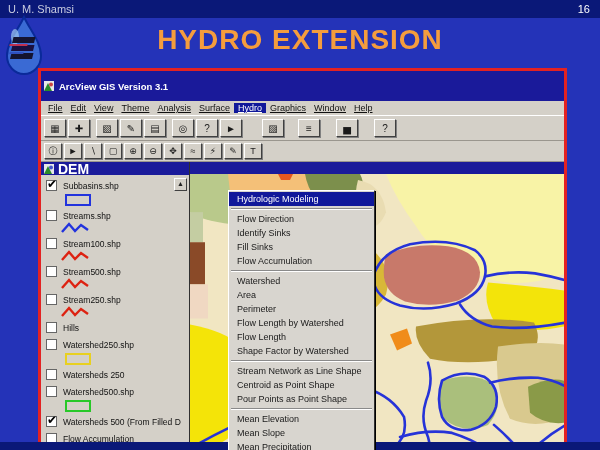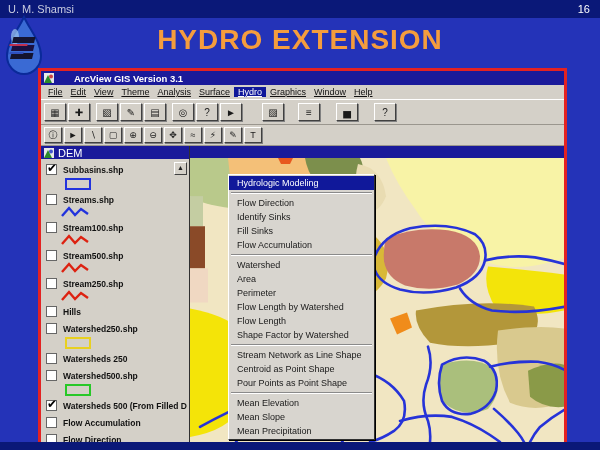--- a/index.html
+++ b/index.html
@@ -9,21 +9,21 @@
   .band-top{position:absolute;left:0;top:0;width:600px;height:18px;background:#0a1878;}
   .band-bottom{position:absolute;left:0;bottom:0;width:600px;height:8px;background:#0a1878;}
   .author{position:absolute;left:8px;top:3px;font-size:11px;color:#c9cce0;}
   .pagenum{position:absolute;right:10px;top:3px;font-size:11px;color:#ffffff;}
   .slide-title{position:absolute;left:0;top:24px;width:600px;text-align:center;
        font-size:28px;font-weight:bold;color:#f59d3d;letter-spacing:1px;}
   .droplogo{position:absolute;left:3px;top:15px;width:42px;height:62px;}
   
   .window{position:absolute;left:38px;top:68px;width:529px;height:375px;
        border:3px solid #e32222;background:#d4d0c8;box-sizing:border-box;font-size:9px;color:#111;}
-  .titlebar{height:14px;background:#1a1a9a;display:flex;align-items:center;gap:20px;padding:0 3px;}
+  .titlebar{height:14px;background:#1a1a9a;display:flex;align-items:center;gap:5px;padding:8px 3px;}
   .titlebar .ttxt{color:#fff;font-weight:bold;font-size:9.5px;white-space:nowrap;}
   .appicon,.demicon{width:10px;height:10px;flex:0 0 auto;}
   .menubar{height:14px;display:flex;align-items:center;padding:0 3px;background:#d4d0c8;
        border-bottom:1px solid #ffffff;font-size:9px;}
   .mi{padding:0 4px;white-space:nowrap;text-decoration:underline;}
   .mi.active{background:#10189a;color:#fff;}
   .tbrow1{height:24px;display:flex;align-items:center;gap:6px;padding:0 3px;border-bottom:1px solid #9a968e;}
   .tbrow2{height:20px;display:flex;align-items:center;gap:4px;padding:0 3px;border-bottom:1px solid #9a968e;}
   .tbg{display:flex;gap:2px;}
   .tbtn{background:#d4d0c8;border:1px solid;border-color:#ffffff #404040 #404040 #ffffff;
@@ -33,29 +33,29 @@
   .g-right1{margin-left:14px;} .g-right2{margin-left:8px;} .g-right3{margin-left:10px;}
   .client{position:relative;height:297px;background:#bdb9b1;overflow:hidden;}
   
   .viewstrip{position:absolute;left:148px;top:0;right:0;height:12px;background:#1a1a9a;border-bottom:1px solid #000;}
   .map{position:absolute;left:148px;top:12px;right:0;bottom:0;border-left:1px solid #706c64;}
   .map svg{display:block;width:100%;height:100%;}
   
   .legend{position:absolute;left:0;top:0;width:148px;bottom:0;background:#d4d0c8;
        border-right:1px solid #303030;display:flex;flex-direction:column;}
   .legtitle{height:13px;background:#1a1a9a;display:flex;align-items:center;gap:4px;padding:0 3px;}
-  .legtitle .ttxt{color:#fff;font-weight:normal;font-size:11px;}
+  .legtitle .ttxt{color:#fff;font-weight:bold;font-size:14px;}
   .legbody{position:relative;flex:1;padding:3px 2px 0 5px;overflow:hidden;}
   .scrollup{position:absolute;right:2px;top:3px;width:11px;height:11px;background:#d4d0c8;
        border:1px solid;border-color:#fff #404040 #404040 #fff;font-size:7px;line-height:9px;
        text-align:center;color:#222;}
   .lrow-top{display:flex;align-items:center;gap:6px;height:15px;}
   .cb{width:9px;height:9px;flex:0 0 auto;background:#fff;border:1px solid #666;
        font-size:12px;line-height:6px;color:#000;font-weight:bold;}
-  .llab{font-size:8.5px;color:#111;white-space:nowrap;font-weight:bold;}
+  .llab{font-size:8.5px;color:#111;white-space:nowrap;}
   .lrow{margin-bottom:2px;}
   .lsym-rect{display:block;width:22px;height:8px;border:2px solid #2233dd;margin:1px 0 2px 19px;}
   .lsym-line{display:block;margin:-1px 0 0 15px;height:12px;}
   
   .dropdown{position:absolute;left:187px;top:28px;width:145px;background:#d8d5cf;
        border:1px solid;border-color:#ffffff #303030 #303030 #ffffff;box-shadow:1px 1px 0 #000;
        z-index:60;padding:1px 0;}
   .ddi{font-size:9px;padding:2px 6px 2px 8px;color:#1a1a1a;white-space:nowrap;}
   .ddi.hl{background:#10189a;color:#fff;}
   .ddsep{height:0;border-top:1px solid #8a8a8a;border-bottom:1px solid #fff;margin:2px 2px;}

